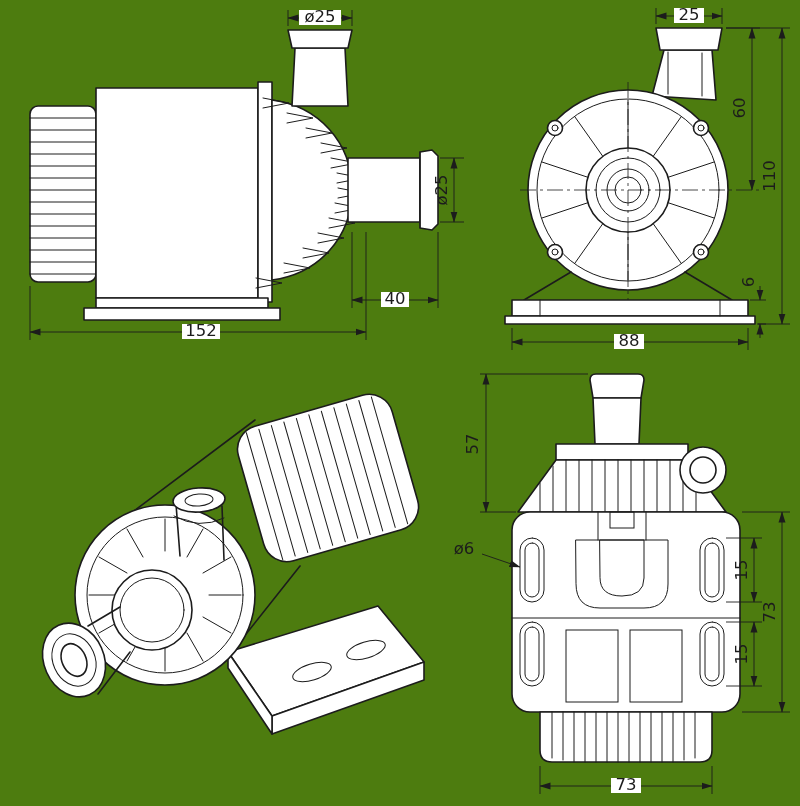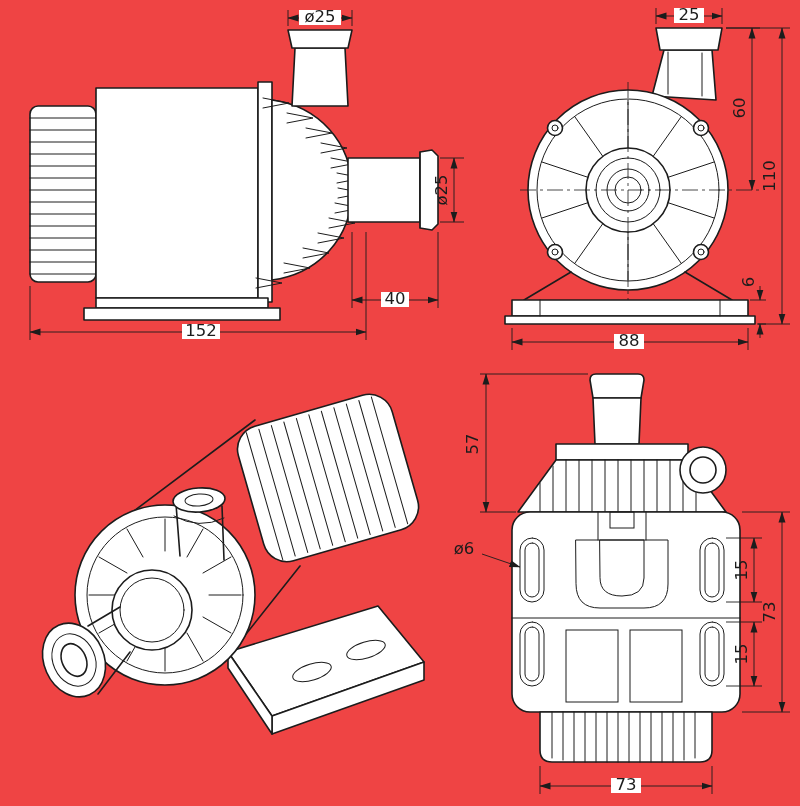--- a/index.html
+++ b/index.html
@@ -1,16 +1,16 @@
 <!DOCTYPE html>
 <html><head>
 <meta charset="utf-8">
 <style>
   html,body{margin:0;padding:0;background:#ffffff;}
-  #page{position:relative;width:800px;height:806px;background:#ef4444;overflow:hidden;}
+  #page{position:relative;width:800px;height:806px;background:#4d7c0f;overflow:hidden;}
   svg{display:block;}
   .s  {stroke:#1c1c1c;fill:none;stroke-width:1.6;stroke-linejoin:round;stroke-linecap:round;}
   .sf {stroke:#1c1c1c;fill:#ffffff;stroke-width:1.6;stroke-linejoin:round;}
   .thin{stroke:#1c1c1c;fill:none;stroke-width:1;stroke-linecap:round;}
   .d  {stroke:#1c1c1c;fill:none;stroke-width:.9;}
   .cl {stroke:#1c1c1c;fill:none;stroke-width:.8;stroke-dasharray:16 4 3 4;}
   .t  {font:16.5px "DejaVu Sans", sans-serif;fill:#1c1c1c;text-anchor:middle;}
   .chip{fill:#ffffff;stroke:none;}
 </style>
 </head>

